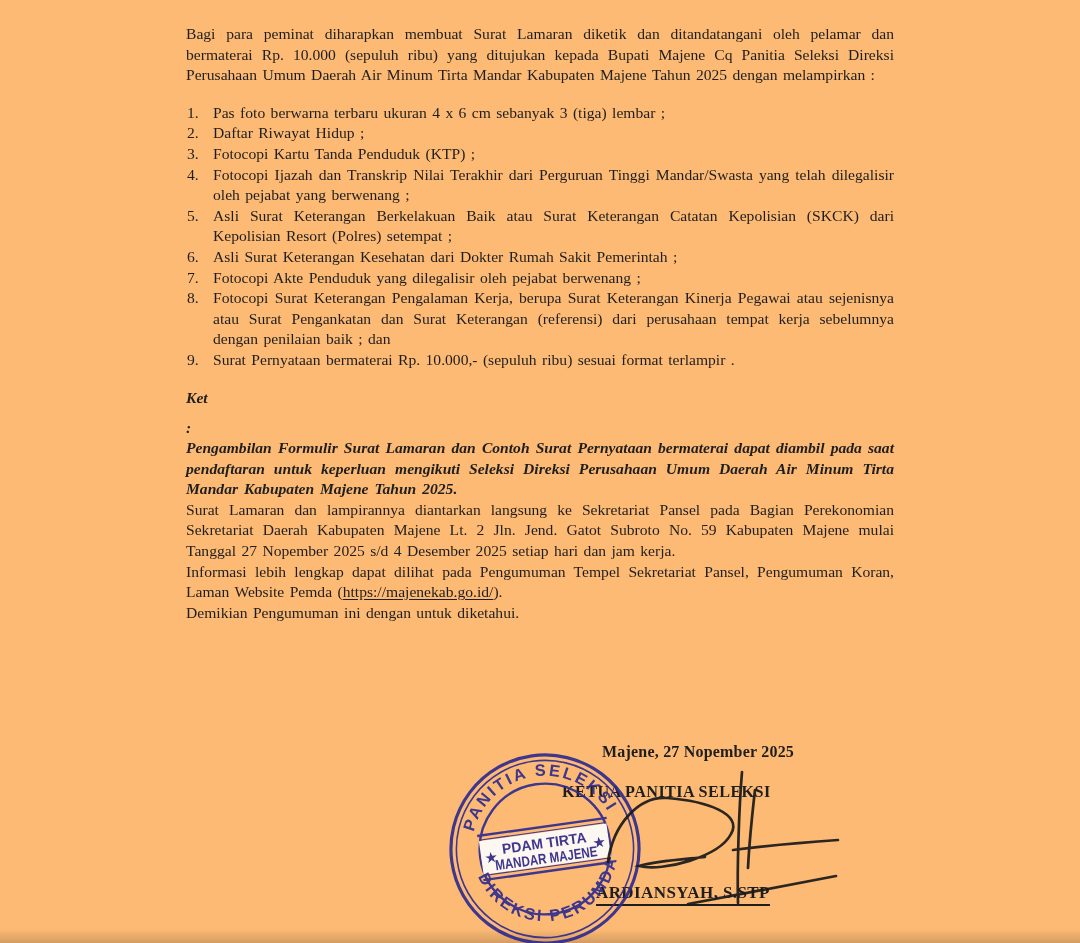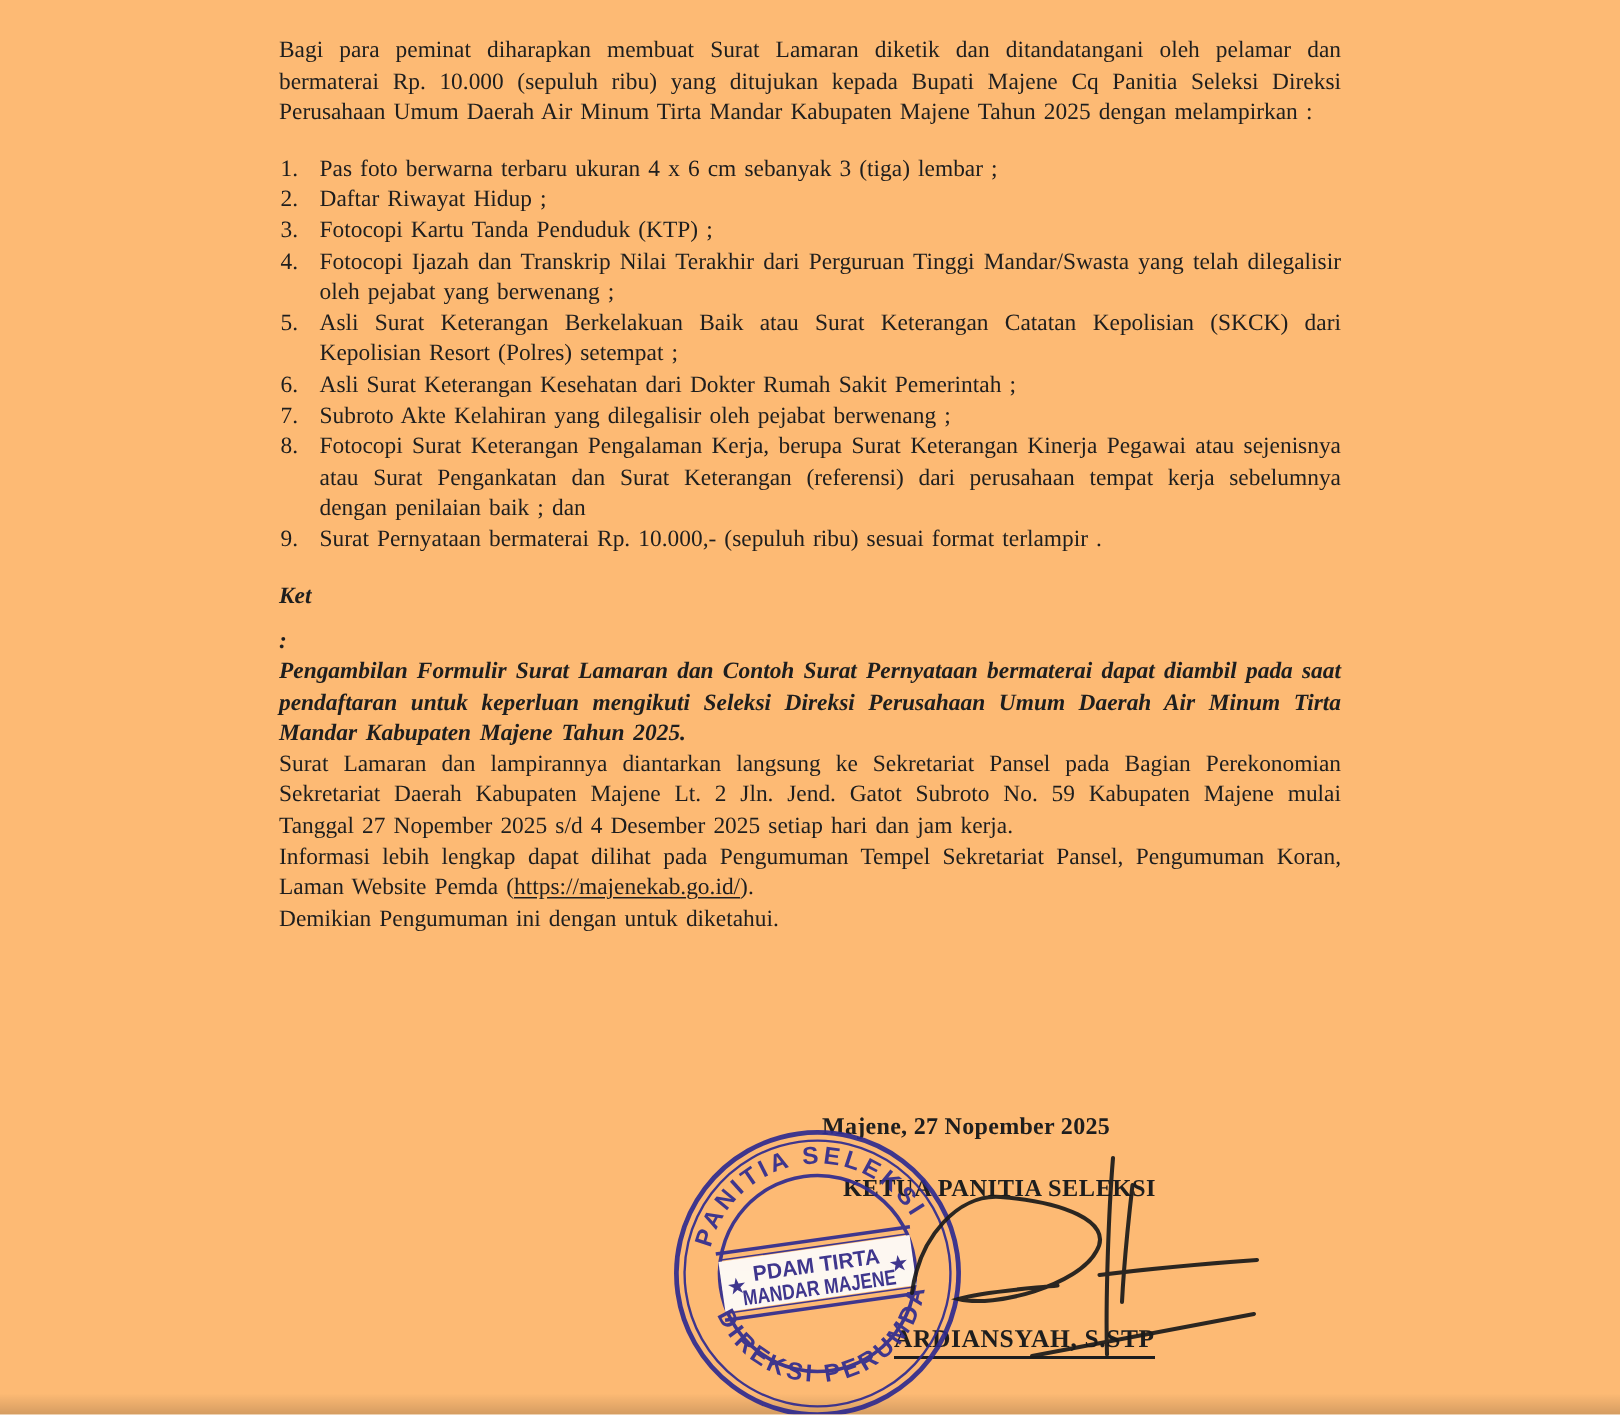--- a/index.html
+++ b/index.html
@@ -34,21 +34,21 @@
   }
   .note-label { flex:0 0 30px; }
   .note-sep { flex:0 0 13px; }
   .note-text { flex:1; text-align:justify; }
   .p-delivery { margin-top:48px; }
   .p-info { margin-top:28px; }
   .p-closing { margin-top:33px; }
   .doc-link { text-decoration:underline; color:#1e1e1e; text-underline-offset:2px; }
 
   .sig-date {
-    position:absolute; left:548px; top:743px; font-size:16px;
+    position:absolute; left:602px; top:743px; font-size:16px;
     letter-spacing:0.2px; z-index:1; font-weight:600;
   }
   .sig-title {
     position:absolute; left:562px; top:783px; font-size:16.2px;
     letter-spacing:0.4px; z-index:1; font-weight:600;text-align:right;
   }
   .sig-name {
     position:absolute; left:596px; top:883px; font-size:17px; font-weight:bold;
     letter-spacing:0.4px; z-index:1;
     border-bottom:2px solid #1e1e1e; padding-bottom:1px;
@@ -81,21 +81,21 @@
 
     <p>Bagi para peminat diharapkan membuat Surat Lamaran diketik dan ditandatangani oleh pelamar dan bermaterai Rp. 10.000 (sepuluh ribu) yang ditujukan kepada Bupati Majene Cq Panitia Seleksi Direksi Perusahaan Umum Daerah Air Minum Tirta Mandar Kabupaten Majene Tahun 2025 dengan melampirkan :</p>
 
     <ol class="req-list">
       <li>Pas foto berwarna terbaru ukuran 4 x 6 cm sebanyak 3 (tiga) lembar ;</li>
       <li>Daftar Riwayat Hidup ;</li>
       <li>Fotocopi Kartu Tanda Penduduk (KTP) ;</li>
       <li>Fotocopi Ijazah dan Transkrip Nilai Terakhir dari Perguruan Tinggi Mandar/Swasta yang telah dilegalisir oleh pejabat yang berwenang ;</li>
       <li>Asli Surat Keterangan Berkelakuan Baik atau Surat Keterangan Catatan Kepolisian (SKCK) dari Kepolisian Resort (Polres) setempat ;</li>
       <li>Asli Surat Keterangan Kesehatan dari Dokter Rumah Sakit Pemerintah ;</li>
-      <li>Subroto Akte Kelahiran yang dilegalisir oleh pejabat berwenang ;</li>
+      <li>Fotocopi Akte Penduduk yang dilegalisir oleh pejabat berwenang ;</li>
       <li>Fotocopi Surat Keterangan Pengalaman Kerja, berupa Surat Keterangan Kinerja Pegawai atau sejenisnya atau Surat Pengankatan dan Surat Keterangan (referensi) dari perusahaan tempat kerja sebelumnya dengan penilaian baik ; dan</li>
       <li>Surat Pernyataan bermaterai Rp. 10.000,- (sepuluh ribu) sesuai format terlampir .</li>
     </ol>
 
     <div class="note-block">
       <span class="note-label">Ket</span>
       <span class="note-sep">:</span>
       <span class="note-text">Pengambilan Formulir Surat Lamaran dan Contoh Surat Pernyataan bermaterai dapat diambil pada saat pendaftaran untuk keperluan mengikuti Seleksi Direksi Perusahaan Umum Daerah Air Minum Tirta Mandar Kabupaten Majene Tahun 2025.</span>
     </div>
 

